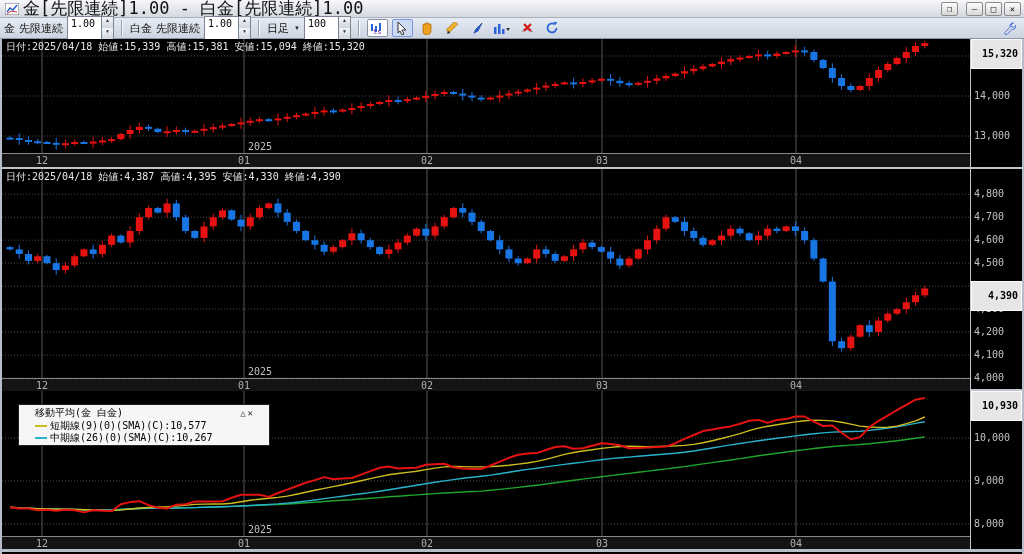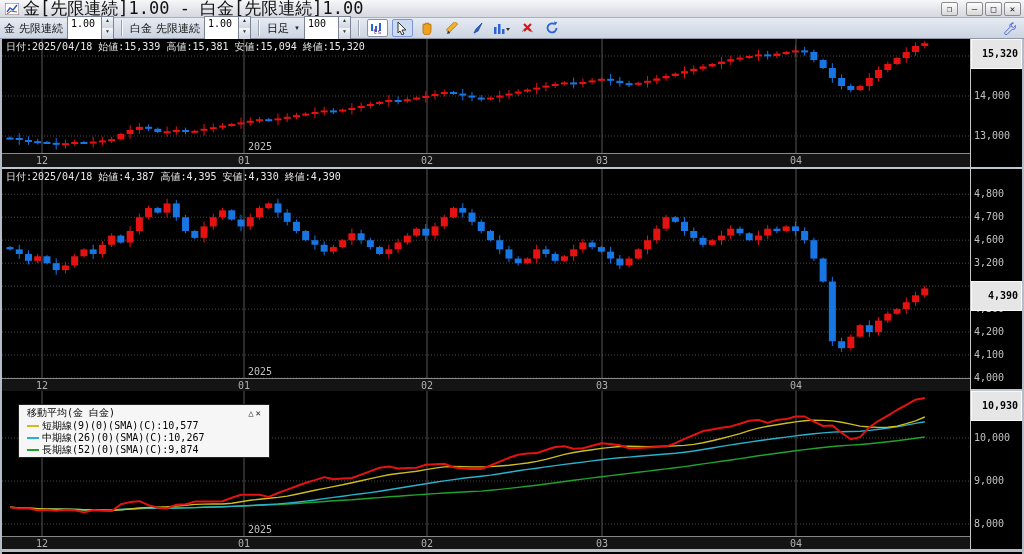--- a/index.html
+++ b/index.html
@@ -44,21 +44,21 @@
     font-family:"DejaVu Sans Mono",monospace;}
   .xstrip{position:absolute;left:0;width:968px;background:#141414;border-top:1px solid #888;box-sizing:border-box;}
   .xlabel{position:absolute;top:1px;transform:translateX(-50%);font-size:10px;color:#b0b0b0;
     font-family:"DejaVu Sans Mono",monospace;}
   .inforow{position:absolute;left:4px;top:1px;font-size:10px;color:#e8e8e8;white-space:nowrap;
     font-family:"DejaVu Sans Mono",monospace;z-index:5;}
   .psep{height:2px;background:#c0c6d0;width:1020px;}
   #bottom-edge{height:3px;background:#b6bcc8;width:1020px;}
   
   #legend{position:absolute;left:16px;top:13px;width:252px;background:#f6f6f6;border:1px solid #222;
-    z-index:6;font-family:"DejaVu Sans Mono",monospace;font-size:10px;color:#000;padding:1px 8px;box-sizing:border-box;}
+    z-index:6;font-family:"DejaVu Sans Mono",monospace;font-size:10px;color:#000;padding:1px 16px;box-sizing:border-box;}
   .lg-title{display:flex;align-items:center;}
   .lg-title-text{flex:1;}
   .lg-close{font-size:9px;color:#333;margin-left:2px;}
   .lg-row{display:flex;align-items:center;line-height:12px;}
   .lg-mark{width:12px;height:2px;margin-right:3px;flex:0 0 auto;}
 </style>
 </head>
 <body>
 
 <div id="app">
@@ -620,21 +620,21 @@
           <span class="xlabel" style="left: 40px;">12</span>
           <span class="xlabel" style="left: 242px;">01</span>
           <span class="xlabel" style="left: 425px;">02</span>
           <span class="xlabel" style="left: 600px;">03</span>
           <span class="xlabel" style="left: 794px;">04</span>
         </div>
       <div class="axiscol" id="axis2">
           <div class="ytick" style="top: 19.2637px;">4,800</div>
           <div class="ytick" style="top: 42.2308px;">4,700</div>
           <div class="ytick" style="top: 65.1978px; text-align: center;">4,600</div>
-          <div class="ytick" style="top: 88.1648px;">3,200</div>
+          <div class="ytick" style="top: 88.1648px;">4,500</div>
           <div class="ytick" style="top: 111.132px;">4,400</div>
           <div class="ytick" style="top: 134.099px;">4,300</div>
           <div class="ytick" style="top: 157.066px;">4,200</div>
           <div class="ytick" style="top: 180.033px;">4,100</div>
           <div class="ytick" style="top: 203px; text-align: right;">4,000</div>
           <div class="badge" style="top: 112.429px;">4,390</div>
         </div>
     </div>
     <div class="psep"></div>
 
@@ -645,24 +645,20 @@
           <span class="lg-close">△</span>
           <span class="lg-close">✕</span>
         </div>
         <div class="lg-row">
             <span class="lg-mark" style="background: rgb(204, 188, 30);"></span>
             <span>短期線(9)(0)(SMA)(C):10,577</span>
           </div>
         <div class="lg-row">
             <span class="lg-mark" style="background: rgb(40, 178, 204);"></span>
             <span>中期線(26)(0)(SMA)(C):10,267</span>
-          </div>
-        <div class="lg-row">
-            <span class="lg-mark" style="background: rgb(31, 163, 44);"></span>
-            <span>長期線(52)(0)(SMA)(C):9,874</span>
           </div>
       </div>
       <svg class="plot" id="plot3" width="968" height="145">
           <line x1="0" y1="47.000296559905095" x2="968" y2="47.000296559905095" stroke="#4a4a4a" stroke-width="1" stroke-dasharray="1 2"></line>
           <line x1="0" y1="90.0014827995255" x2="968" y2="90.0014827995255" stroke="#4a4a4a" stroke-width="1" stroke-dasharray="1 2"></line>
           <line x1="0" y1="133.0026690391459" x2="968" y2="133.0026690391459" stroke="#4a4a4a" stroke-width="1" stroke-dasharray="1 2"></line>
           <line x1="40" y1="0" x2="40" y2="145" stroke="#565656" stroke-width="1"></line>
           <line x1="242" y1="0" x2="242" y2="145" stroke="#565656" stroke-width="1"></line>
           <line x1="425" y1="0" x2="425" y2="145" stroke="#565656" stroke-width="1"></line>
           <line x1="600" y1="0" x2="600" y2="145" stroke="#565656" stroke-width="1"></line>

